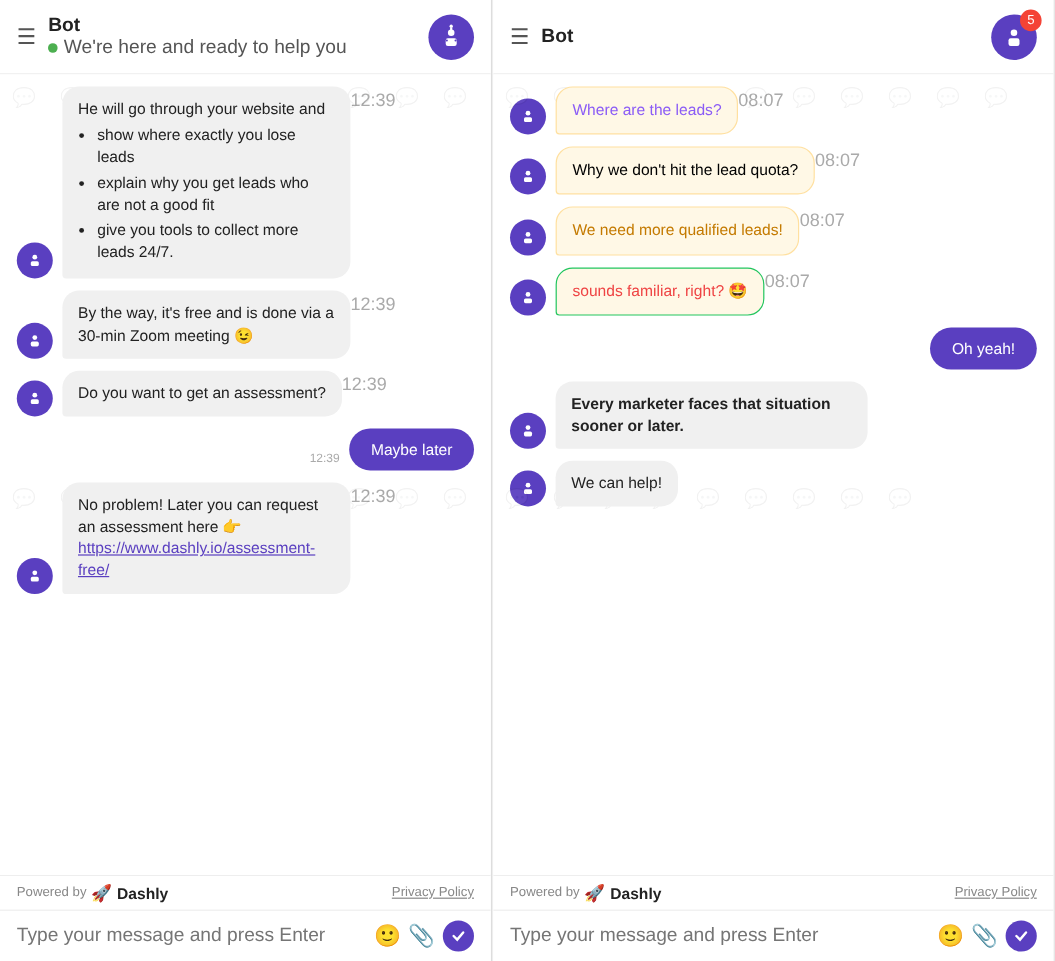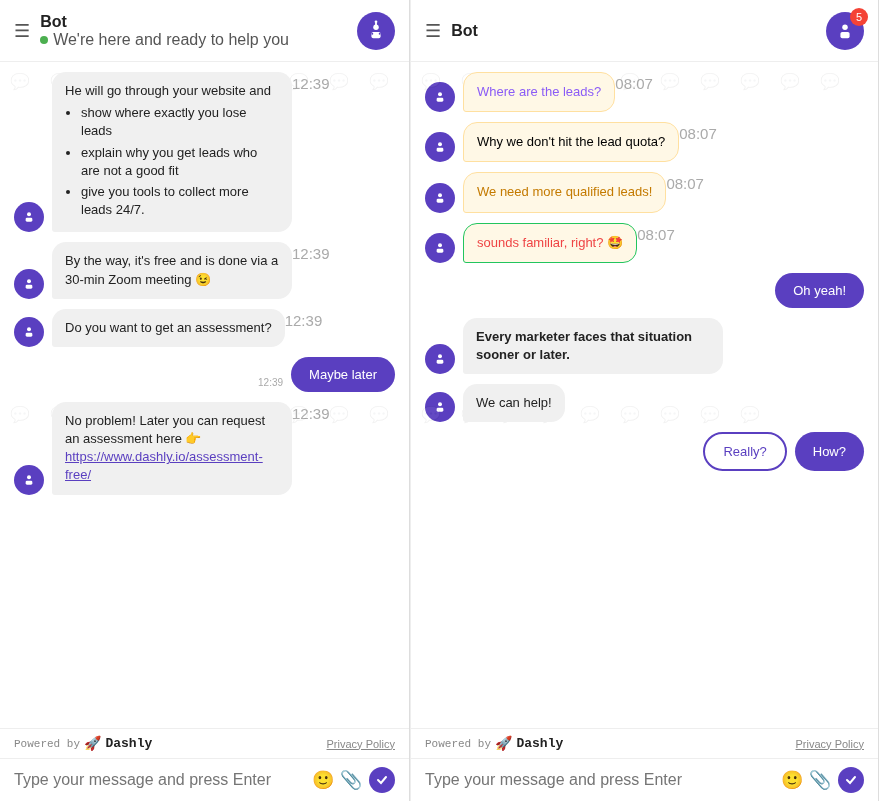--- a/index.html
+++ b/index.html
@@ -179,21 +179,20 @@
       font-size: 11px;
       color: #888;
     }
     .powered-by-logo {
       display: flex;
       align-items: center;
       gap: 4px;
       font-weight: 700;
       color: #222;
       font-size: 12px;
-      font-family: Liberation Mono, monospace;
     }
     .privacy-link {
       color: #888;
       text-decoration: underline;
       font-size: 11px;
       cursor: pointer;
     }
     .input-bar {
       display: flex;
       align-items: center;
@@ -541,24 +540,20 @@
             <rect x="7" y="13" width="10" height="6" rx="2"></rect>
           </svg>
         </div>
         <div class="message-block">
           <div class="message-bubble bot-bubble">
             <span>We can help!</span>
           </div>
         </div>
       </div>
 
-      <div class="buttons-row">
-        <button class="reply-button-outline">Really?</button>
-        <button class="reply-button">How?</button>
-      </div>
     </div>
 
     <div class="chat-footer">
       <div class="powered-by-bar">
         <div class="powered-by-logo">
           <span style="font-weight:400;color:#888;font-size:11px;">Powered by</span>
           <span style="font-size:14px;">🚀</span>
           <span style="font-weight:700;color:#222;font-size:13px;">Dashly</span>
         </div>
         <a class="privacy-link">Privacy Policy</a>

